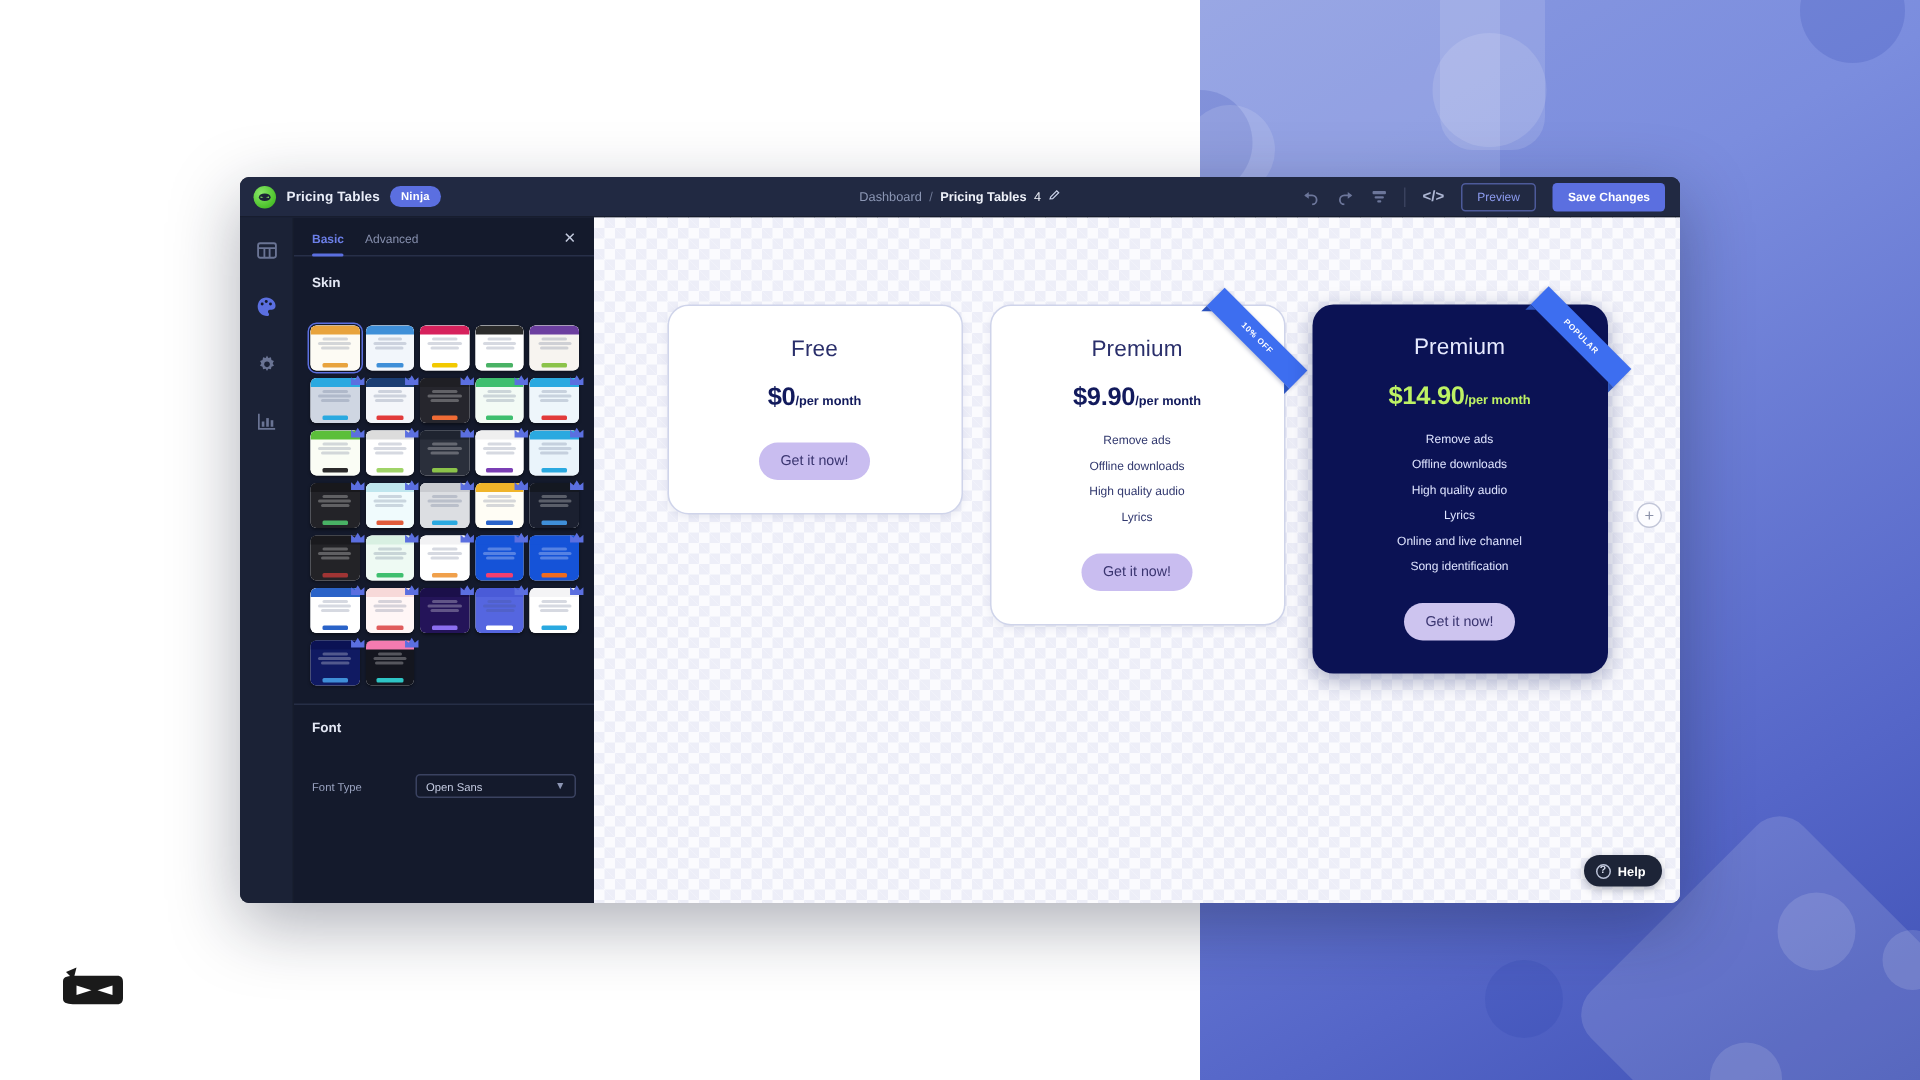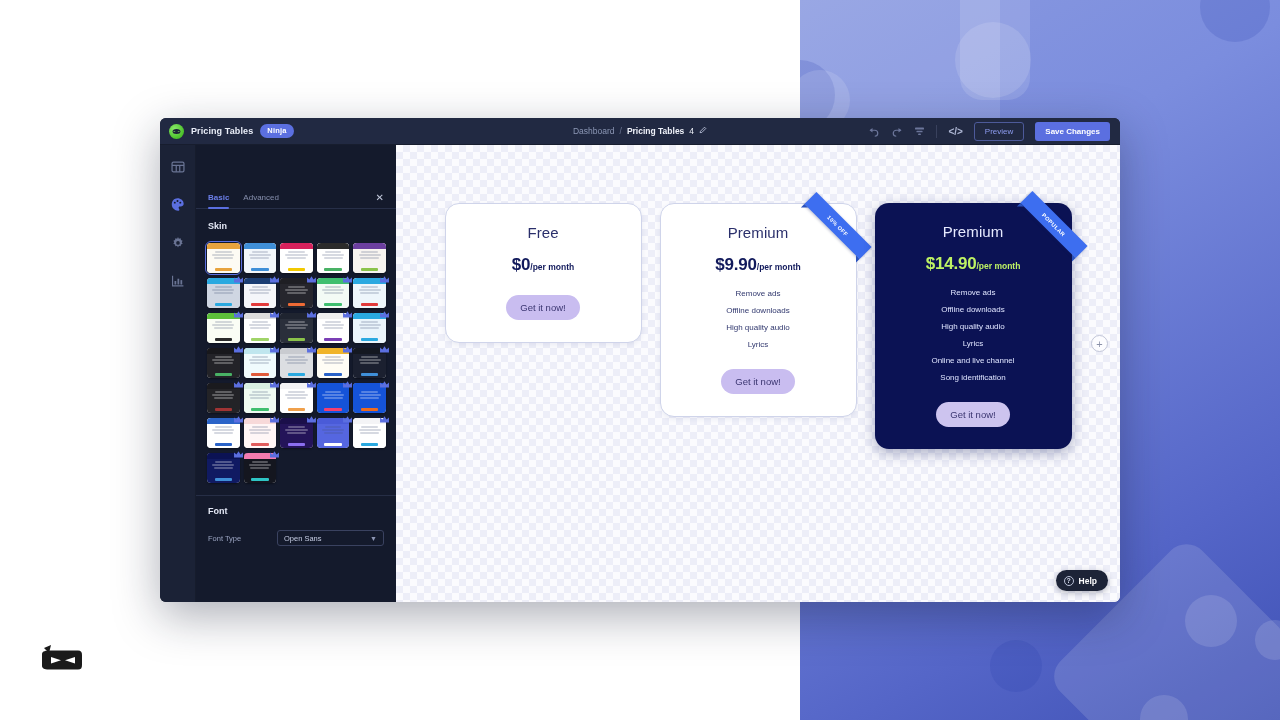--- a/index.html
+++ b/index.html
@@ -97,32 +97,32 @@
   .rail-ico.active { color: #5b6fe0; }
 
   
   #panel {
     width: 200px; flex: 0 0 200px; background: #141a2c;
     display: flex; flex-direction: column; min-height: 0;
     border-right: 1px solid #10friendly;
   }
   #panel-tabs {
     height: 26px; display: flex; align-items: flex-end; gap: 14px;
-    padding: 0 12px; position: relative; border-bottom: 1px solid #272f48; margin-top: 38px;
+    padding: 0 12px; position: relative; border-bottom: 1px solid #272f48;
   }
   .ptab { font-size: 8px; padding-bottom: 6px; color: #8790ae; cursor: pointer; position: relative; }
   .ptab.active { color: #6c7fe8; font-weight: 700; }
   .ptab.active::after {
     content: ""; position: absolute; left: 0; right: 0; bottom: -1px;
     height: 2px; background: #5b6fe0; border-radius: 2px;
   }
   .panel-close { margin-left: auto; color: #c3cadd; font-size: 10px; padding-bottom: 5px; cursor: pointer; }
 
   .panel-scroll { flex: 1; overflow: hidden; }
-  .sect-title { font-size: 9px; color: #e4e8f5; font-weight: 700; padding: 12px 12px 12px; }
+  .sect-title { font-size: 9px; color: #e4e8f5; font-weight: 700; padding: 12px 12px 24px; }
   #skin-grid {
     display: grid; grid-template-columns: repeat(5, 1fr);
     gap: 5px 4px; padding: 0 10px 12px 11px;
   }
   .skin {
     position: relative; height: 30px; border-radius: 4px;
     background: #f4f5f9; overflow: visible; cursor: pointer;
     box-shadow: 0 1px 2px rgba(0,0,0,.4);
   }
   .skin .thumb {

